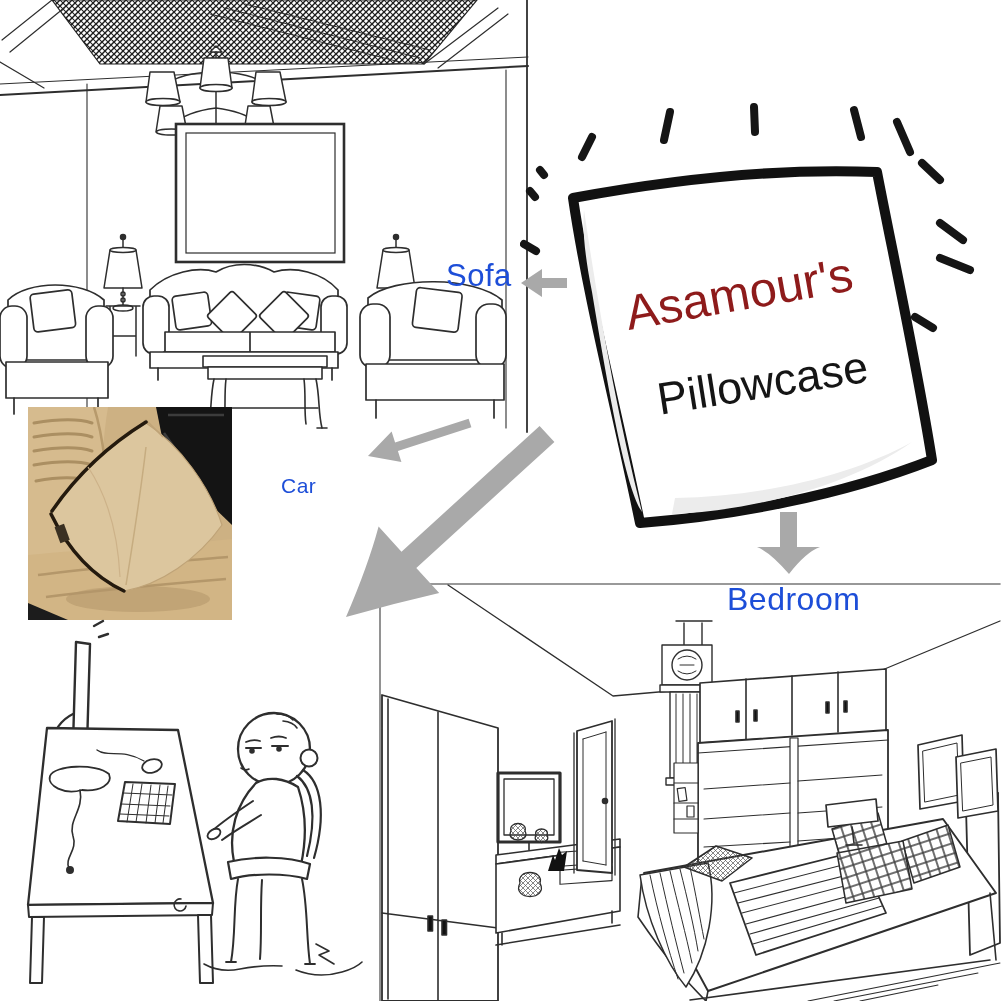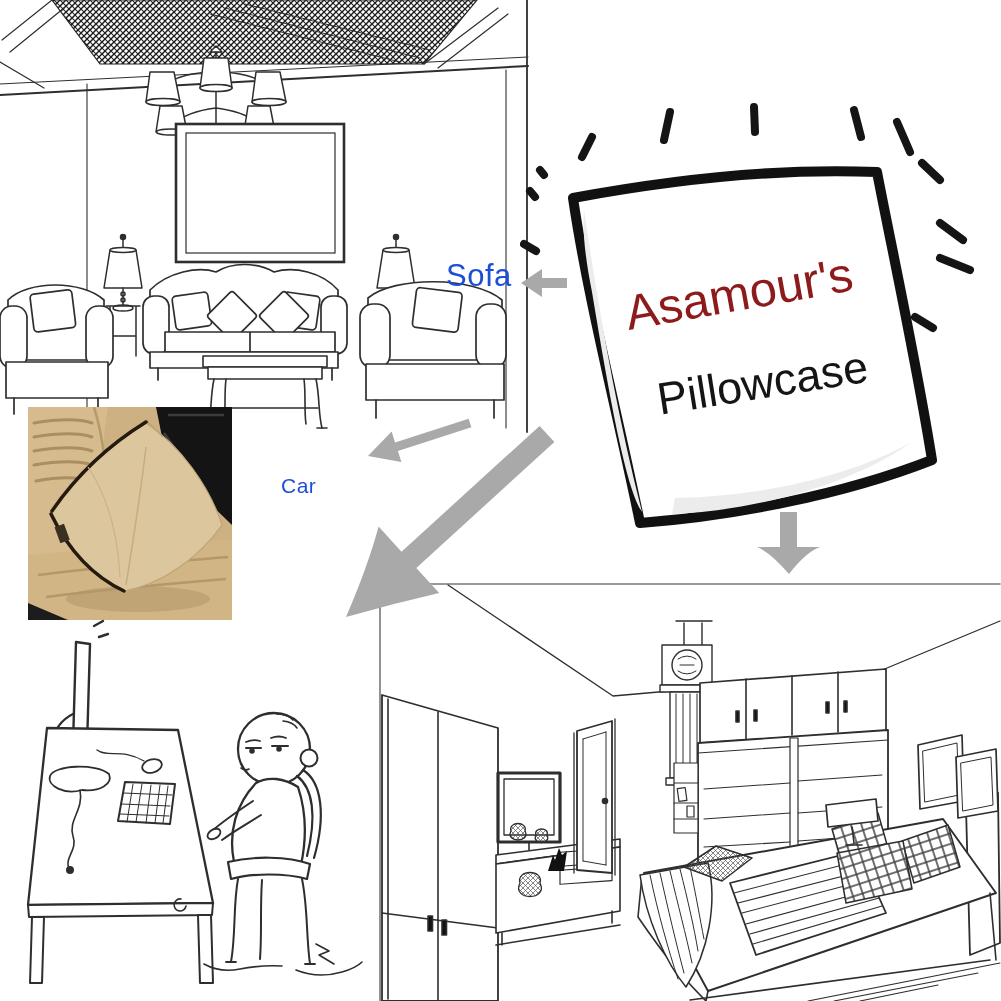--- a/index.html
+++ b/index.html
@@ -381,14 +381,15 @@
     <g fill="#a9a9a9">
       <polygon points="521,283 542,269 542,278 567,278 567,288 542,288 542,297"></polygon>
       <polygon points="368,456 391.6,431.5 395.1,442.4 468.6,418.7 471.4,427.3 397.9,450.9 401.4,461.9"></polygon>
       <path d="M346,617 Q368,566 378.6,526.5 L401.5,551.7 L539.6,425.9 L554.4,442.1 L416.3,567.9 L439.2,593.1 Q392,604 346,617 Z"></path>
       <path d="M789,574 Q770,552 757,547 L780,547 L780,512 L797,512 L797,547 L820,547 Q806,552 789,574 Z"></path>
     </g>
   </svg>
 
   <span class="label" id="sofa-label">Sofa</span>
   <span class="label" id="car-label">Car</span>
+  <span class="label" id="bedroom-label">Bedroom</span>
 
 </div>
 
 </body></html>

